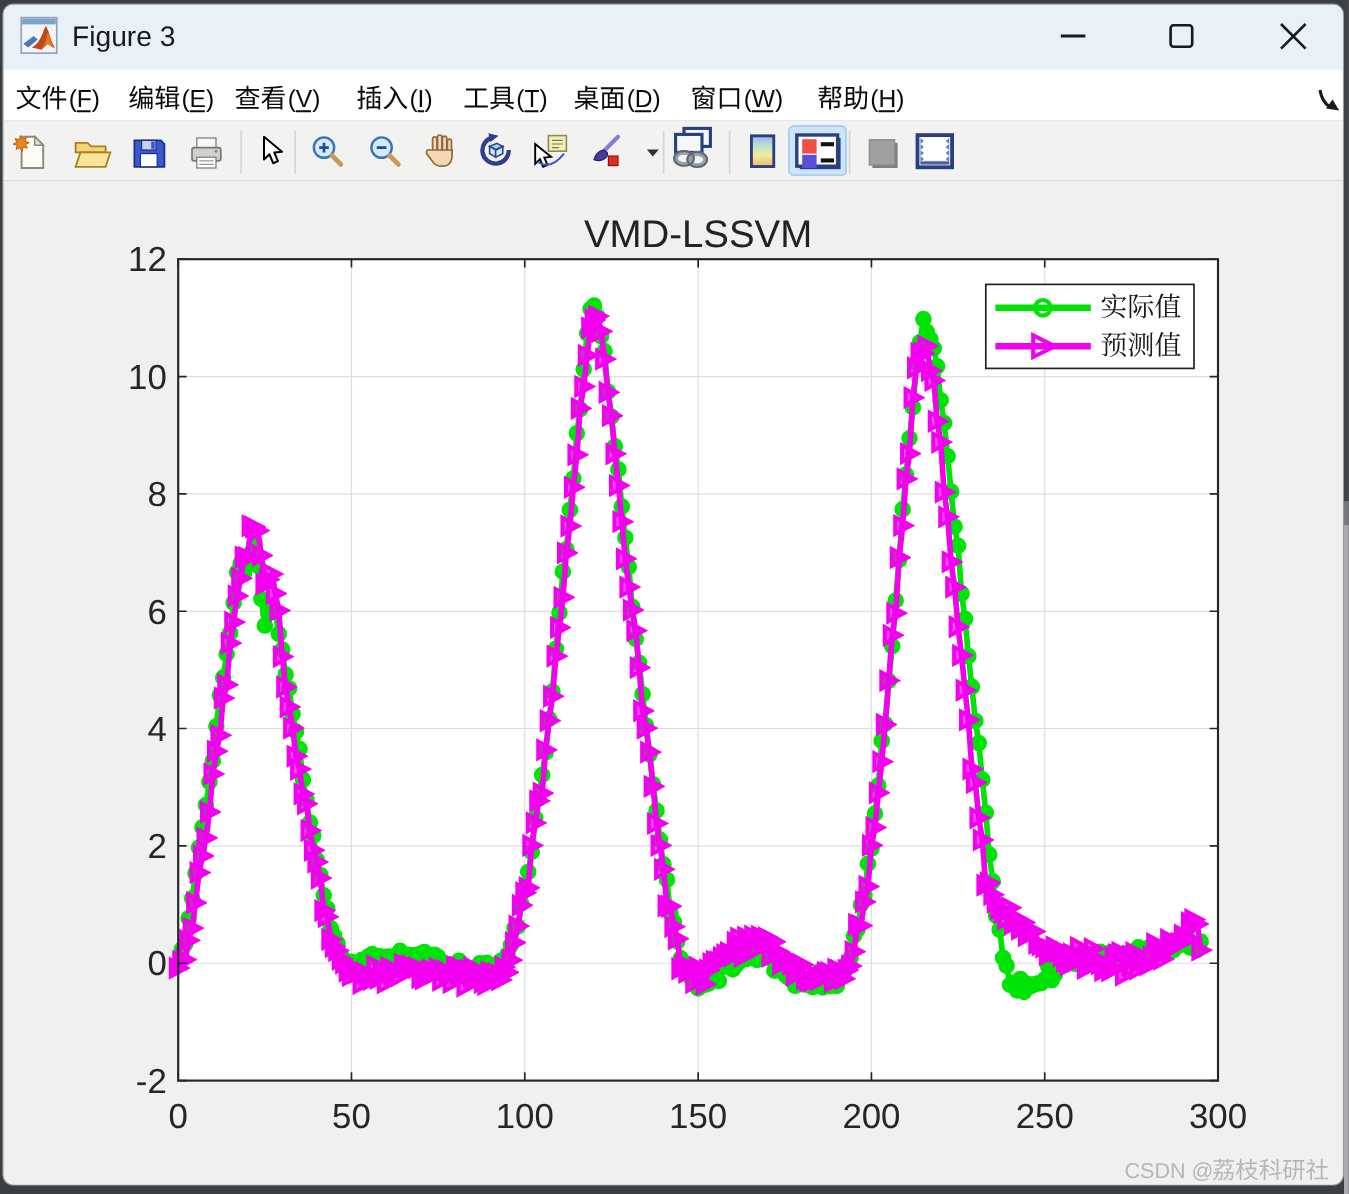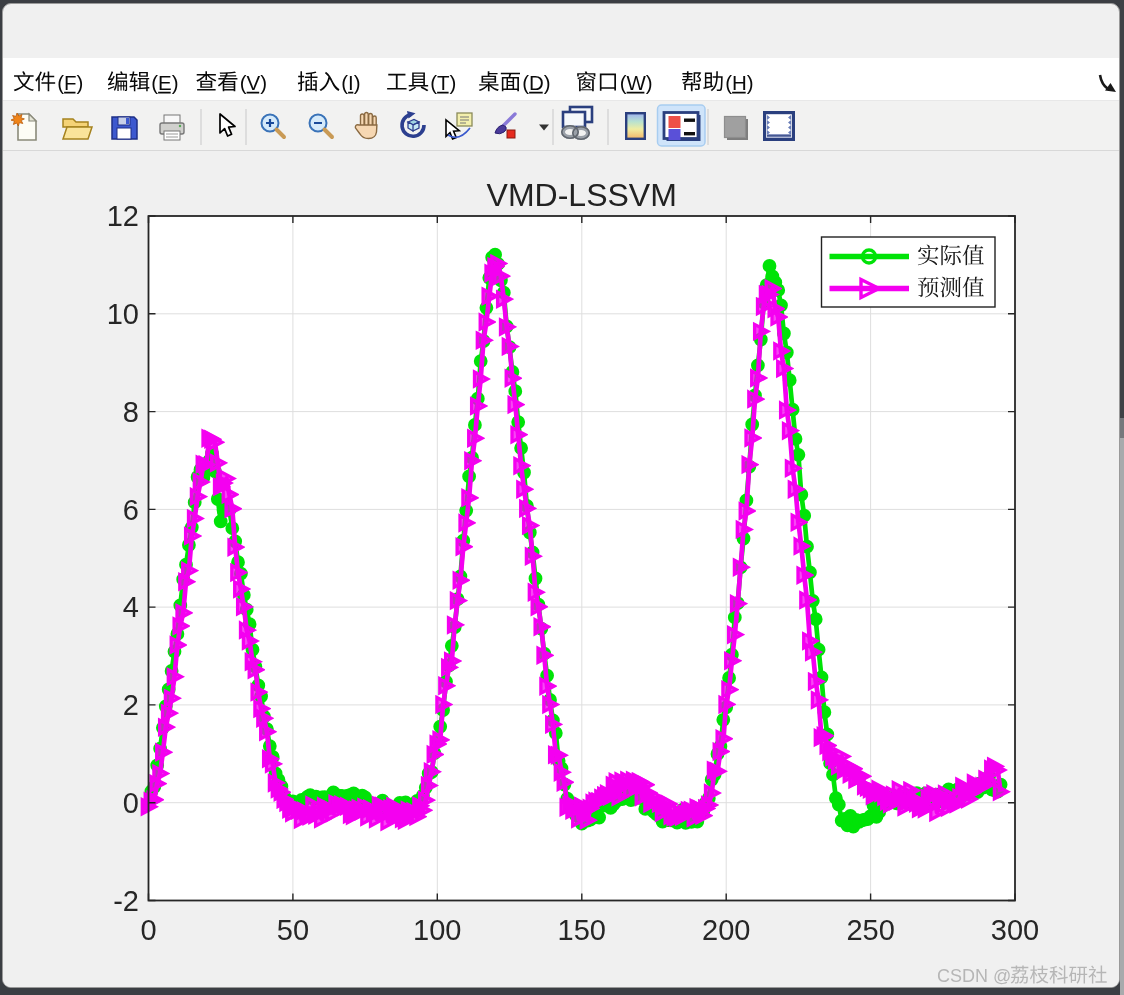--- a/index.html
+++ b/index.html
@@ -5,20 +5,35 @@
 #win{position:absolute;left:2px;top:3px;width:1118px;height:985px;background:#f0f0f0;border:1px solid #9a9a9a;border-radius:9px;overflow:hidden}
 #tbar{position:absolute;left:0;top:0;width:100%;height:54px;background:#e9f1f8}
 #menu{position:absolute;left:0;top:54px;width:100%;height:42px;background:#ffffff}
 #tool{position:absolute;left:0;top:96px;width:100%;height:51px;background:#f2f2f1;border-top:1px solid #e8e8e8;border-bottom:1px solid #d8d8d8}
 #fig{position:absolute;left:0;top:147px;width:100%;height:838px;background:#f0f0f0}
 #edge{position:absolute;right:0;top:0;width:4px;height:995px;background:linear-gradient(#3f4246 0 42%,#76787c 42% 44%,#a8aaac 44% 100%)}
 </style></head>
 <body>
 <div id="edge"></div>
 <div id="win">
+<div id="tbar">
+      <svg width="1124" height="54" viewBox="0 0 1124 54" style="position:absolute;left:0;top:0">
+        <g transform="translate(14,10)">
+          <rect x="0.7" y="0.7" width="29.6" height="29.6" fill="#f2f5f8" stroke="#90a5ba" stroke-width="1.4"></rect>
+          <rect x="1.5" y="1.5" width="28" height="4.8" fill="#7ba2c8"></rect>
+          <path d="M2.5,22.5 l8.5,-6.5 3.5,3 -8,6.5 z" fill="#4a7ab0"></path>
+          <path d="M9.5,25.5 c4.5,-2 8,-8 10,-14.5 l1.8,-3.5 2.2,5 c1.5,5.5 3,10 5.5,14 l-6,-4 -5.5,5 z" fill="#c2451e"></path>
+          <path d="M17.5,27 l4.5,-4.5 5.5,3.5 c-2,-4.5 -3.5,-9 -4.5,-14 l-2,8.5 z" fill="#e87a1e"></path>
+        </g>
+        <text x="57" y="34" font-family="Liberation Sans, sans-serif" font-size="23.5" fill="#1a1a1a">Figure 3</text>
+        <line x1="881" y1="26" x2="901.5" y2="26" stroke="#1a1a1a" stroke-width="2.4"></line>
+        <rect x="972.5" y="17" width="18" height="18" rx="2.5" fill="none" stroke="#1a1a1a" stroke-width="2.2"></rect>
+        <path d="M1064.5,16 L1085,36.5 M1085,16 L1064.5,36.5" stroke="#1a1a1a" stroke-width="2.2"></path>
+      </svg>
+    </div>
 <div id="menu">
       <svg width="1124" height="42" viewBox="0 0 1124 42" style="position:absolute;left:0;top:0">
         <path transform="translate(10.0,31.5) scale(0.02160,-0.02160)" d="M423 823C453 774 485 707 497 666L580 693C566 734 531 799 501 847ZM50 664V590H206C265 438 344 307 447 200C337 108 202 40 36 -7C51 -25 75 -60 83 -78C250 -24 389 48 502 146C615 46 751 -28 915 -73C928 -52 950 -20 967 -4C807 36 671 107 560 201C661 304 738 432 796 590H954V664ZM504 253C410 348 336 462 284 590H711C661 455 592 344 504 253Z" fill="#0a0a0a"></path>
         <path transform="translate(31.6,31.5) scale(0.02160,-0.02160)" d="M317 341V268H604V-80H679V268H953V341H679V562H909V635H679V828H604V635H470C483 680 494 728 504 775L432 790C409 659 367 530 309 447C327 438 359 420 373 409C400 451 425 504 446 562H604V341ZM268 836C214 685 126 535 32 437C45 420 67 381 75 363C107 397 137 437 167 480V-78H239V597C277 667 311 741 339 815Z" fill="#0a0a0a"></path>
         <text x="54.2" y="31.5" font-family="Liberation Sans, sans-serif" font-size="20.5" fill="#0a0a0a">(F)</text>
         <line x1="61.1" y1="34.7" x2="72.5" y2="34.7" stroke="#0a0a0a" stroke-width="1.7"></line>
         <path transform="translate(104.0,31.5) scale(0.02160,-0.02160)" d="M40 54 58 -15C140 18 245 61 346 103L332 163C223 121 114 79 40 54ZM61 423C75 430 98 435 205 450C167 386 132 335 116 316C87 278 66 252 45 248C53 230 64 196 68 182C87 194 118 204 339 255C336 271 333 298 334 317L167 282C238 374 307 486 364 597L303 632C286 593 265 554 245 517L133 505C190 593 246 706 287 815L215 840C179 719 112 587 91 554C71 520 55 496 38 491C46 473 57 438 61 423ZM624 350V202H541V350ZM675 350H746V202H675ZM481 412V-72H541V143H624V-47H675V143H746V-46H797V143H871V-7C871 -14 868 -16 861 -17C854 -17 836 -17 814 -16C822 -32 829 -56 831 -73C867 -73 890 -71 908 -62C926 -52 930 -35 930 -8V413L871 412ZM797 350H871V202H797ZM605 826C621 798 637 762 648 732H414V515C414 361 405 139 314 -21C329 -28 360 -50 372 -63C465 99 482 335 483 498H920V732H729C717 765 697 811 675 846ZM483 668H850V561H483Z" fill="#0a0a0a"></path>
         <path transform="translate(125.6,31.5) scale(0.02160,-0.02160)" d="M551 751H819V650H551ZM482 808V594H892V808ZM81 332C89 340 119 346 153 346H244V202L40 167L56 94L244 132V-76H313V146L427 169L423 234L313 214V346H405V414H313V568H244V414H148C176 483 204 565 228 650H412V722H247C255 756 263 791 269 825L196 840C191 801 183 761 174 722H47V650H157C136 570 115 504 105 479C88 435 75 403 58 398C66 380 77 346 81 332ZM815 472V386H560V472ZM400 76 412 8 815 40V-80H885V46L959 52L960 115L885 110V472H953V535H423V472H491V82ZM815 329V242H560V329ZM815 185V105L560 86V185Z" fill="#0a0a0a"></path>
         <text x="148.2" y="31.5" font-family="Liberation Sans, sans-serif" font-size="20.5" fill="#0a0a0a">(E)</text>
         <line x1="155.1" y1="34.7" x2="167.7" y2="34.7" stroke="#0a0a0a" stroke-width="1.7"></line>

